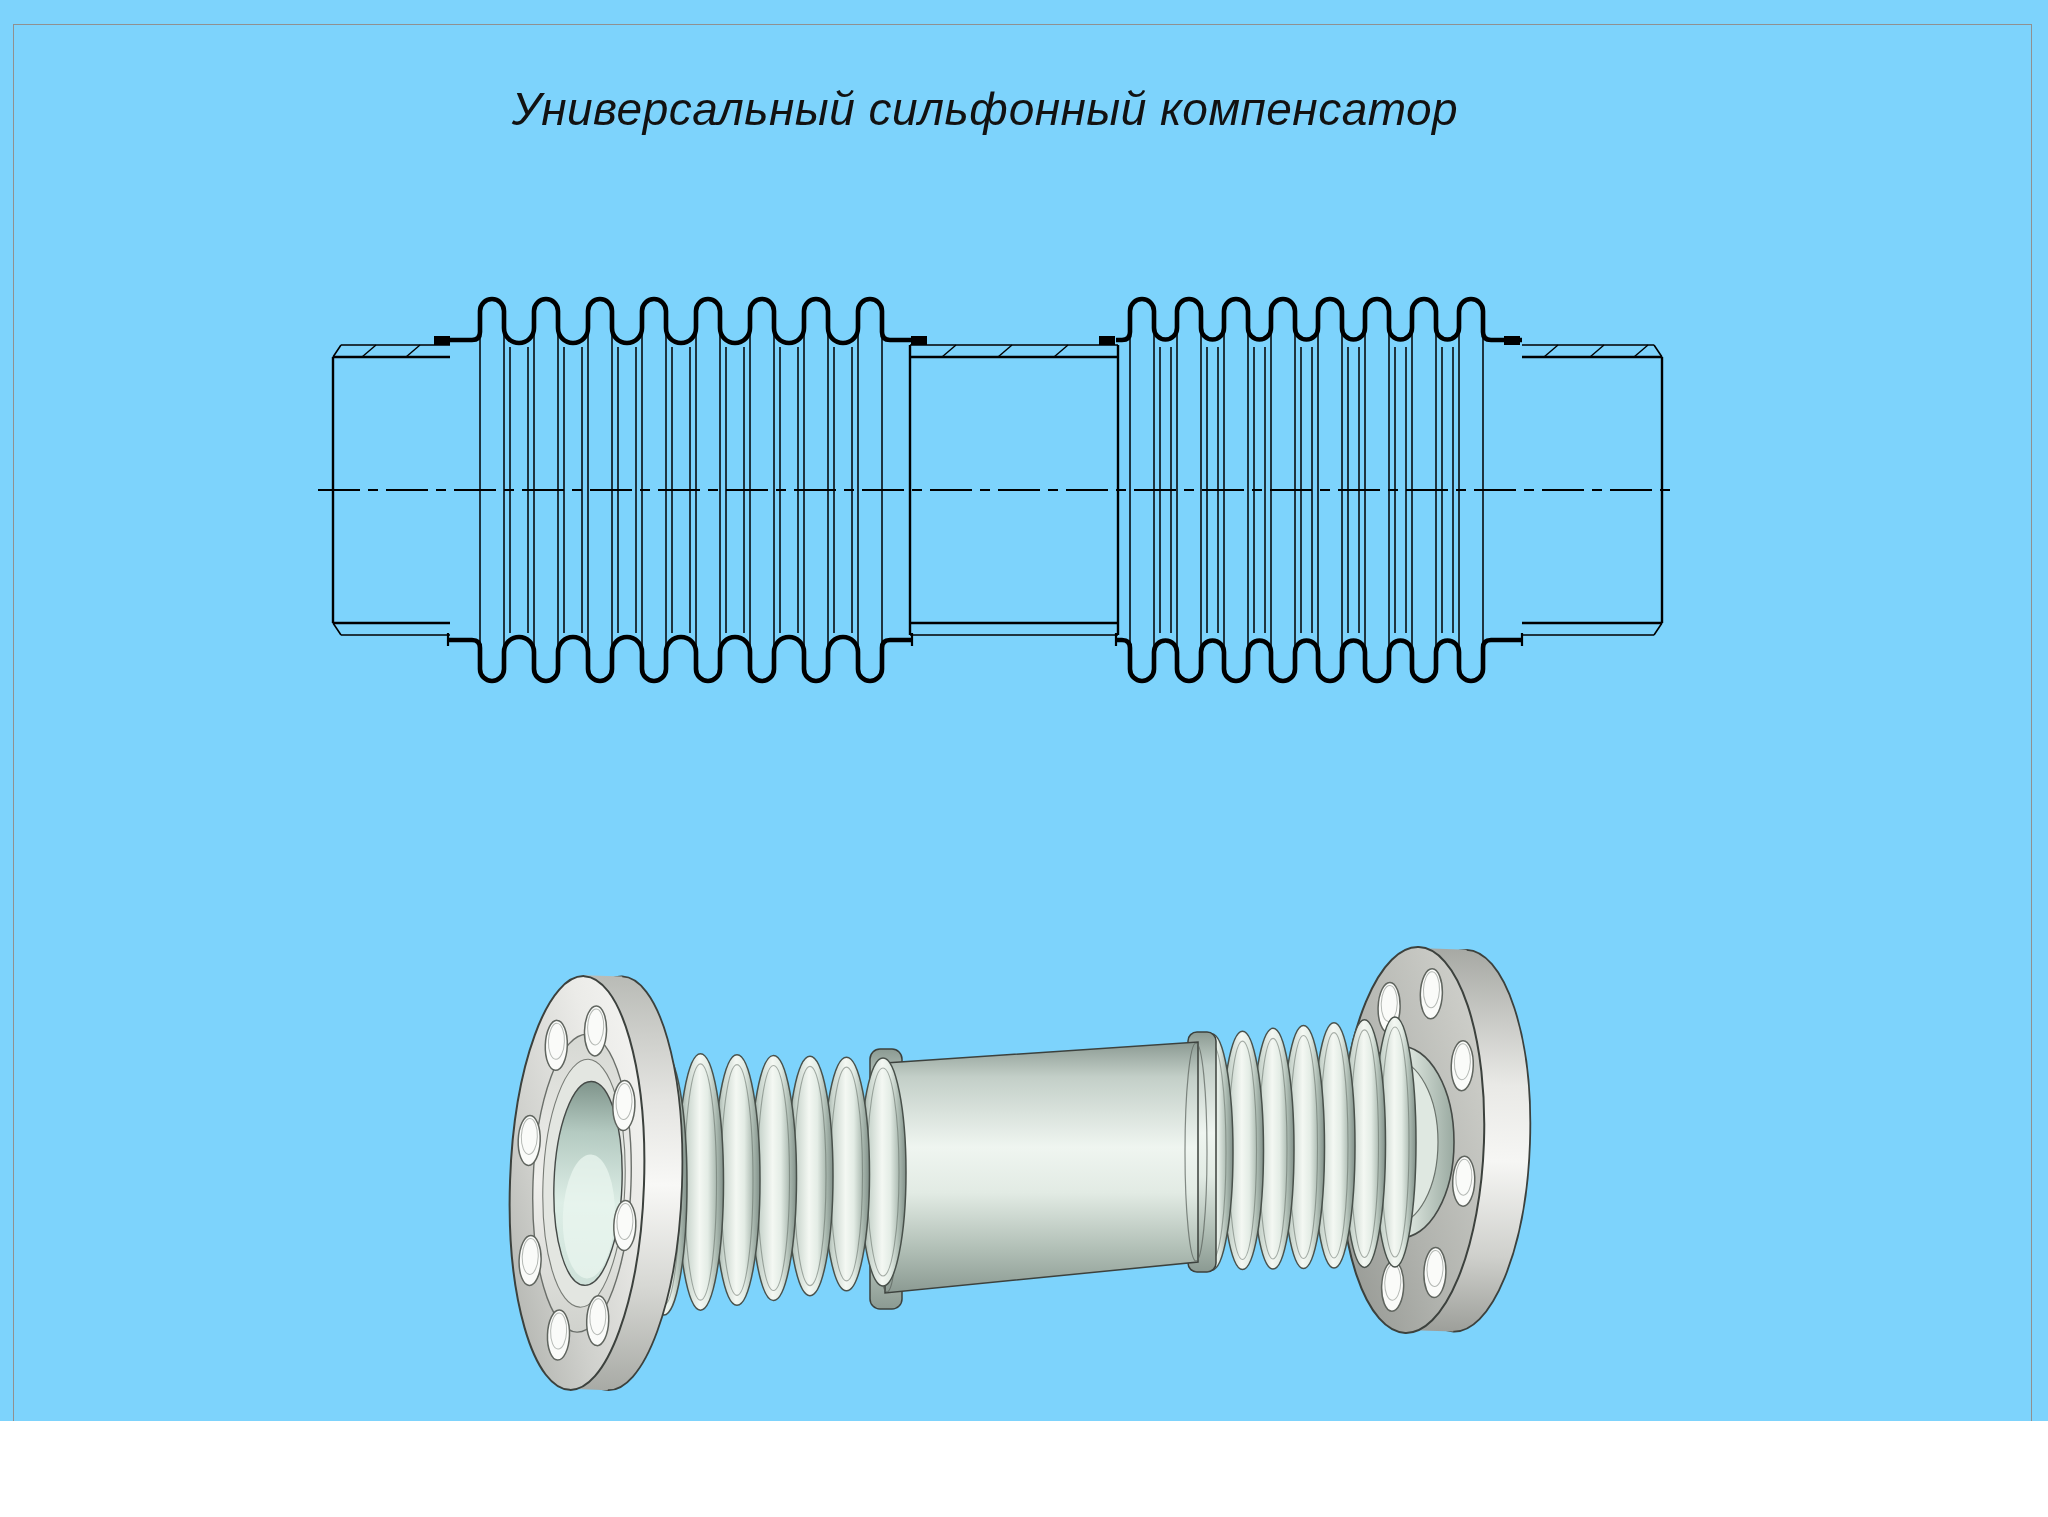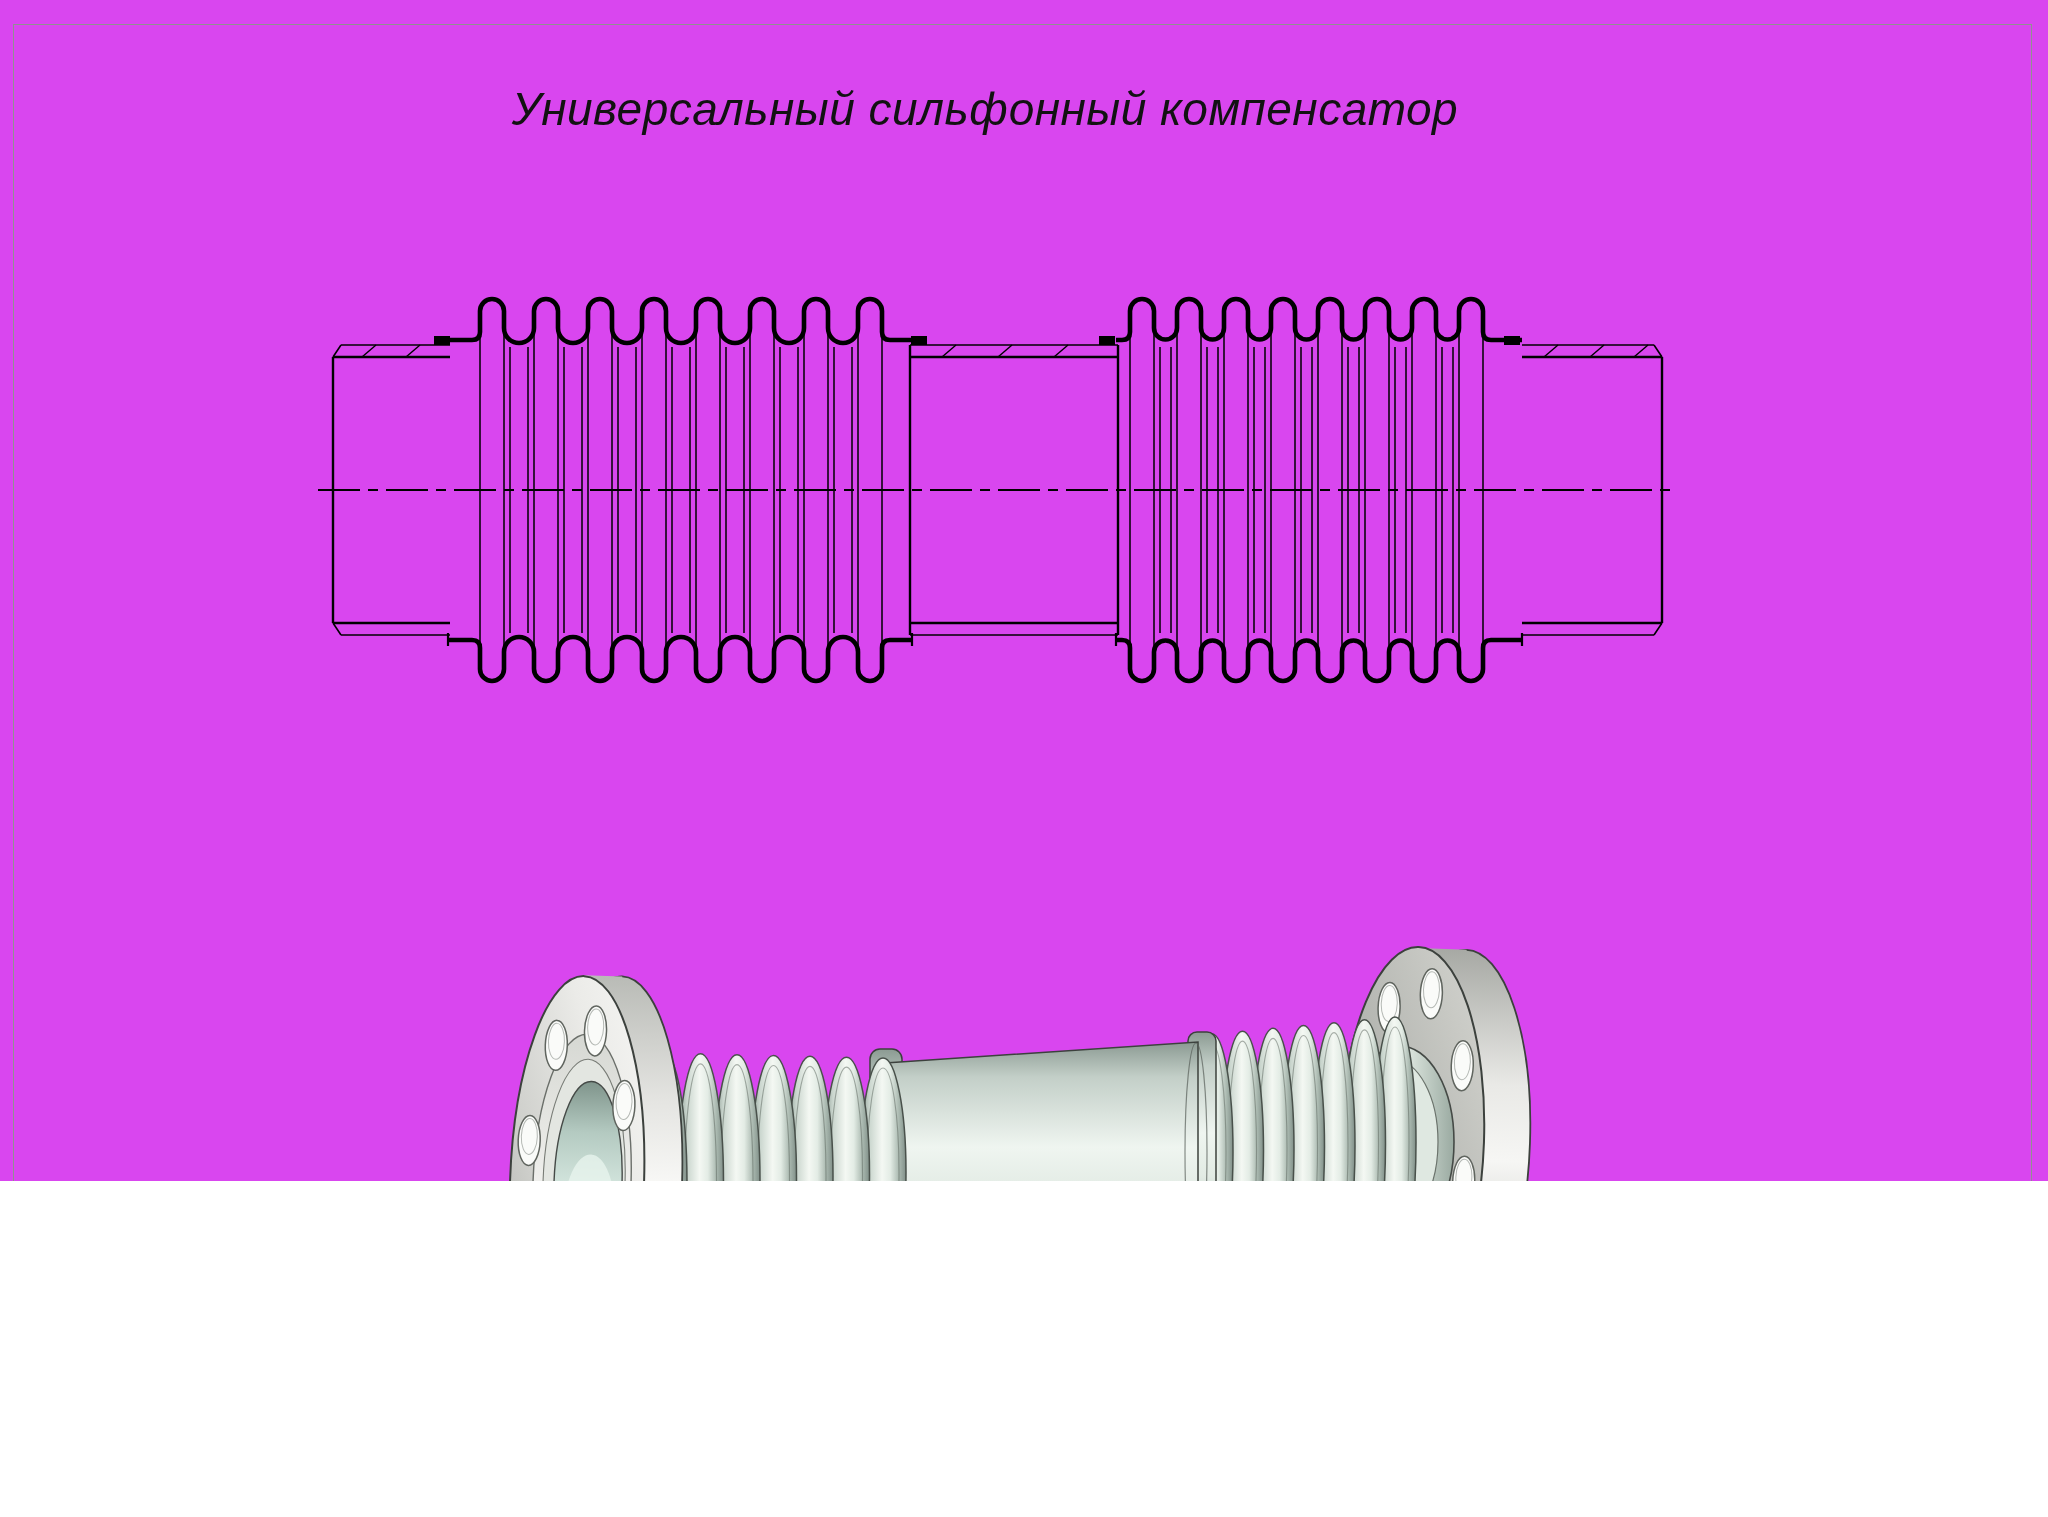--- a/index.html
+++ b/index.html
@@ -1,16 +1,16 @@
 <!DOCTYPE html>
 <html><head>
 <meta charset="utf-8">
 <style>
   html,body{margin:0;padding:0;background:#ffffff;}
-  .page{position:relative;width:2048px;height:1181px;background:#d946ef;overflow:hidden;
+  .page{position:relative;width:2048px;height:1421px;background:#7dd3fc;overflow:hidden;
         font-family:"Liberation Sans",sans-serif;}
   .page-border{position:absolute;left:13px;top:24px;width:2019px;height:1468px;
         border:1px solid #909090;box-sizing:border-box;pointer-events:none;}
   .title{position:absolute;top:84px;left:985px;transform:translateX(-50%);
         margin:0;font-style:italic;font-weight:400;font-size:46px;line-height:1.1;
         letter-spacing:0.5px;color:#121212;white-space:nowrap;
         font-family:"Liberation Sans",sans-serif;}
   svg{position:absolute;left:0;top:0;}
 </style>
 </head>

